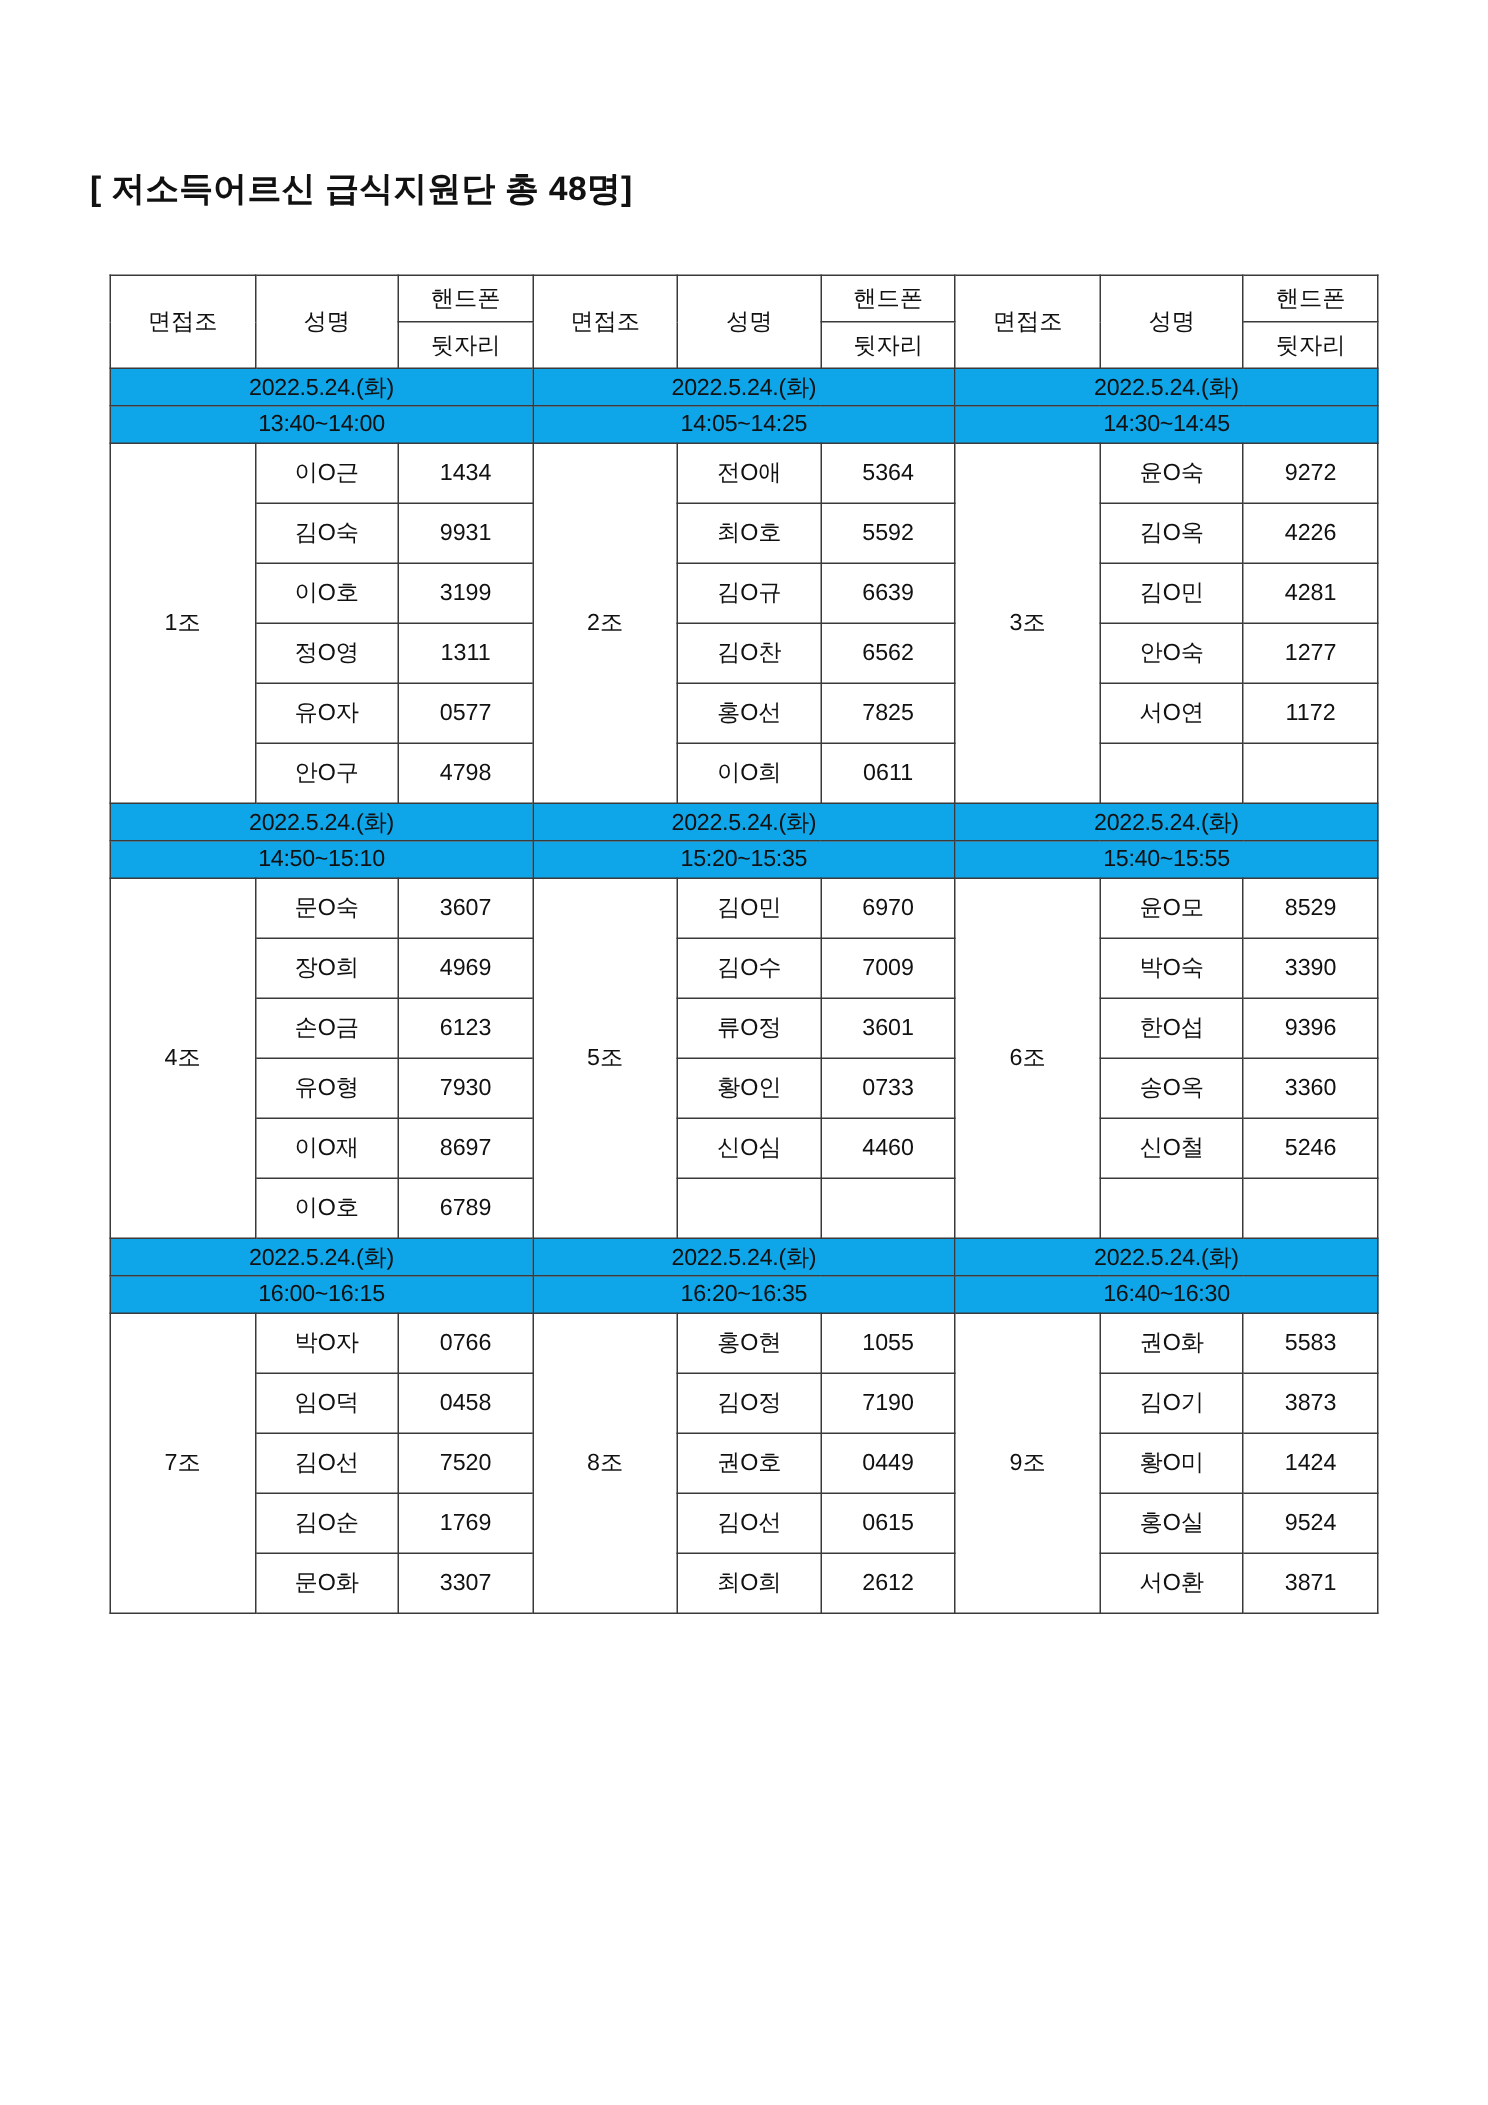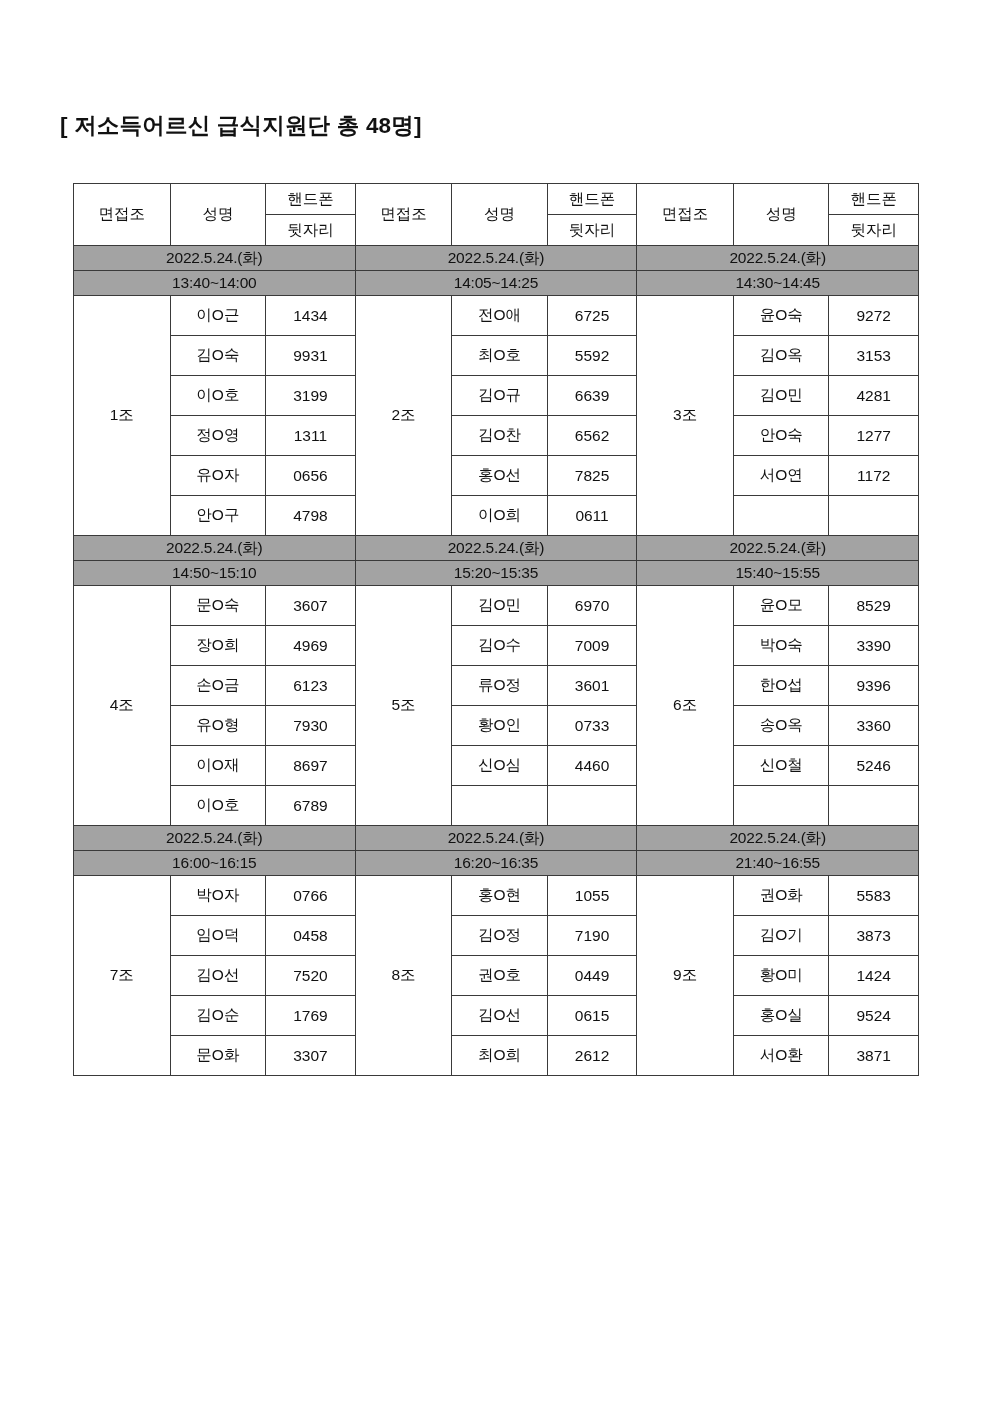--- a/index.html
+++ b/index.html
@@ -57,21 +57,21 @@
     height: 62px;
     font-size: 15.5px;
   }
   .hdr-phone-top,
   .hdr-phone-bottom {
     height: 31px;
     font-size: 15.5px;
   }
   .band-date,
   .band-time {
-    background: #a3a3a3;
+    background: #0ea5e9;
     height: 25px;
     font-size: 14.5px;
     font-weight: bold;
     letter-spacing: -0.2px;
   }
   .band-time { font-weight: bold; }
 
   .row-cell {
     height: 40px;
     font-size: 15.5px;
@@ -126,52 +126,52 @@
           <td class="band-time" colspan="3">13:40~14:00</td>
           <td class="band-time" colspan="3">14:05~14:25</td>
           <td class="band-time" colspan="3">14:30~14:45</td>
         </tr>
         <tr>
           <td class="row-cell group-cell" rowspan="6">1조</td>
           <td class="row-cell">이O근</td>
           <td class="row-cell">1434</td>
           <td class="row-cell group-cell" rowspan="6">2조</td>
           <td class="row-cell">전O애</td>
-          <td class="row-cell">6725</td>
+          <td class="row-cell">5364</td>
           <td class="row-cell group-cell" rowspan="6">3조</td>
           <td class="row-cell">윤O숙</td>
           <td class="row-cell">9272</td>
         </tr>
         <tr>
           <td class="row-cell">김O숙</td>
           <td class="row-cell">9931</td>
           <td class="row-cell">최O호</td>
           <td class="row-cell">5592</td>
           <td class="row-cell">김O옥</td>
-          <td class="row-cell">3153</td>
+          <td class="row-cell">4226</td>
         </tr>
         <tr>
           <td class="row-cell">이O호</td>
           <td class="row-cell">3199</td>
           <td class="row-cell">김O규</td>
           <td class="row-cell">6639</td>
           <td class="row-cell">김O민</td>
           <td class="row-cell">4281</td>
         </tr>
         <tr>
           <td class="row-cell">정O영</td>
           <td class="row-cell">1311</td>
           <td class="row-cell">김O찬</td>
           <td class="row-cell">6562</td>
           <td class="row-cell">안O숙</td>
           <td class="row-cell">1277</td>
         </tr>
         <tr>
           <td class="row-cell">유O자</td>
-          <td class="row-cell">0656</td>
+          <td class="row-cell">0577</td>
           <td class="row-cell">홍O선</td>
           <td class="row-cell">7825</td>
           <td class="row-cell">서O연</td>
           <td class="row-cell">1172</td>
         </tr>
         <tr>
           <td class="row-cell">안O구</td>
           <td class="row-cell">4798</td>
           <td class="row-cell">이O희</td>
           <td class="row-cell">0611</td>
@@ -240,21 +240,21 @@
           <td class="row-cell empty-cell"></td>
         </tr>
         <tr>
           <td class="band-date" colspan="3">2022.5.24.(화)</td>
           <td class="band-date" colspan="3">2022.5.24.(화)</td>
           <td class="band-date" colspan="3">2022.5.24.(화)</td>
         </tr>
         <tr>
           <td class="band-time" colspan="3">16:00~16:15</td>
           <td class="band-time" colspan="3">16:20~16:35</td>
-          <td class="band-time" colspan="3">21:40~16:55</td>
+          <td class="band-time" colspan="3">16:40~16:30</td>
         </tr>
         <tr>
           <td class="row-cell group-cell" rowspan="5">7조</td>
           <td class="row-cell">박O자</td>
           <td class="row-cell">0766</td>
           <td class="row-cell group-cell" rowspan="5">8조</td>
           <td class="row-cell">홍O현</td>
           <td class="row-cell">1055</td>
           <td class="row-cell group-cell" rowspan="5">9조</td>
           <td class="row-cell">권O화</td>

